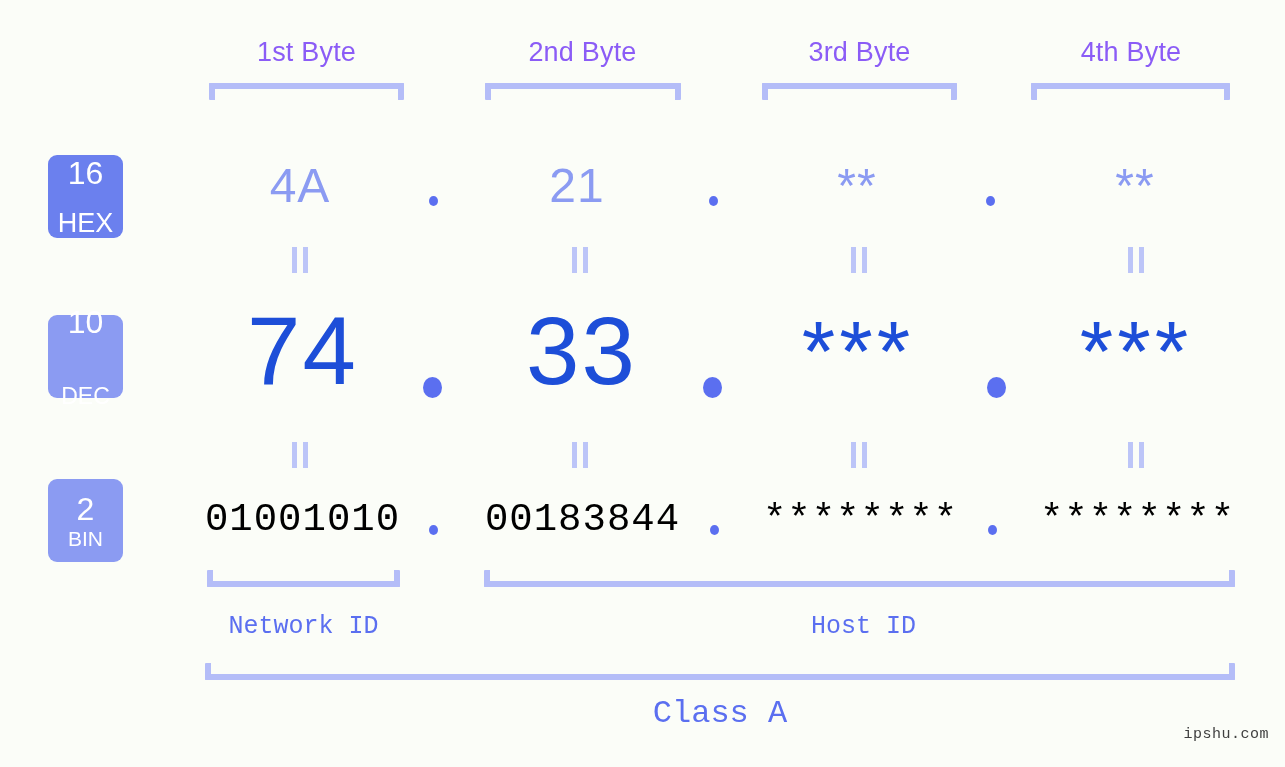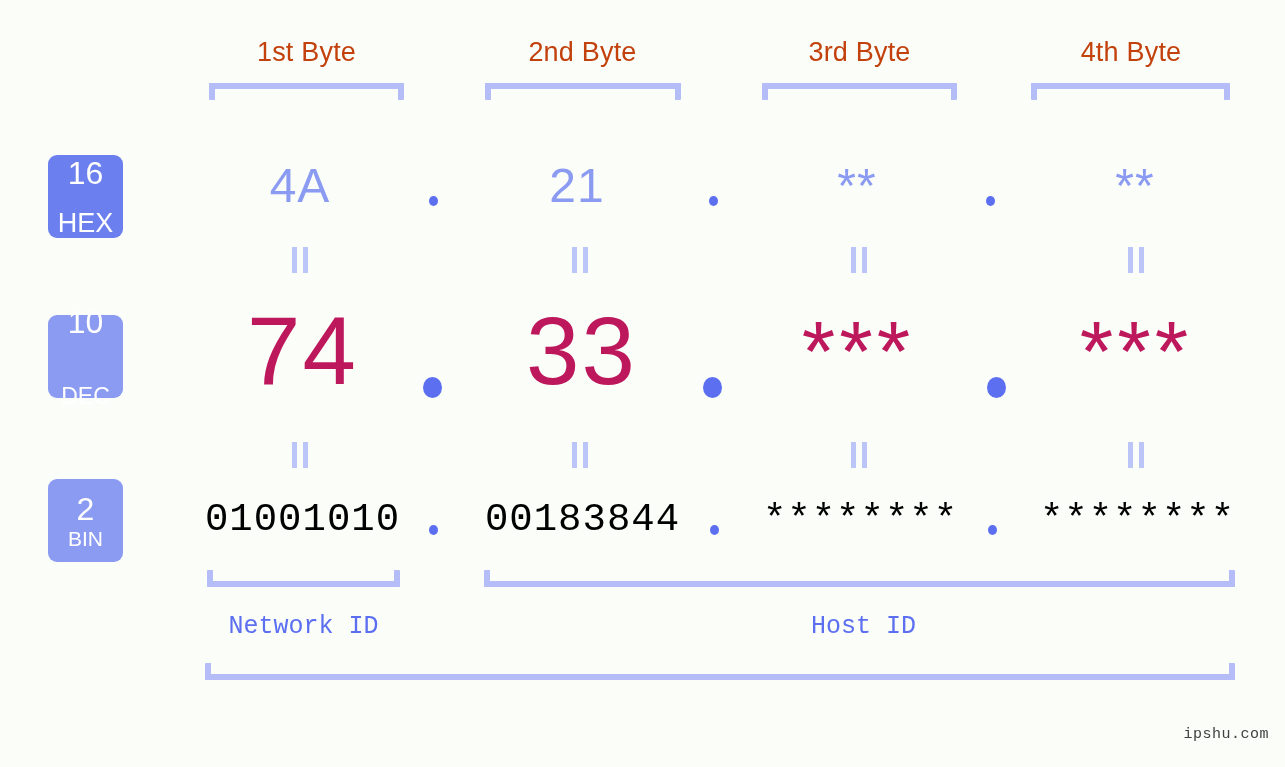--- a/index.html
+++ b/index.html
@@ -22,21 +22,21 @@
   
   .byte-label {
     position: absolute;
     top: 32px;
     height: 40px;
     line-height: 40px;
     text-align: center;
     font-family: "Liberation Sans", sans-serif;
     font-size: 27px;
     font-weight: 400;
-    color: #c2410c;
+    color: #8b5cf6;
     letter-spacing: 0.2px;
     white-space: nowrap;
   }
 
   
   .bracket-down {
     position: absolute;
     border: 6px solid #b4bdf8;
     border-bottom: none;
     border-radius: 1px;
@@ -127,21 +127,21 @@
   
   .dec-val {
     position: absolute;
     top: 296px;
     height: 110px;
     line-height: 110px;
     text-align: center;
     font-family: "Liberation Sans", sans-serif;
     font-size: 96px;
     font-weight: 400;
-    color: #be185d;
+    color: #1d4ed8;
     white-space: nowrap;
     letter-spacing: 2px;
   }
   .dec-val.stars { letter-spacing: 4px; font-size: 86px; }
   .dec-dot {
     position: absolute;
     top: 377px;
     width: 19px;
     height: 21px;
     border-radius: 50%;
@@ -299,16 +299,17 @@
   <div class="bin-dot" style="left:988px;"></div>
   <div class="bin-val" style="left:1035px;width:205px;">********</div>
 
   <div class="bracket-up" style="left:207px;top:570px;width:193px;"></div>
   <div class="bracket-up" style="left:484px;top:570px;width:751px;"></div>
 
   <div class="id-label" style="left:207px;width:193px;">Network ID</div>
   <div class="id-label" style="left:488px;width:751px;">Host ID</div>
 
   <div class="bracket-up" style="left:205px;top:663px;width:1030px;"></div>
+  <div id="class-label">Class A</div>
 
   <div id="watermark">ipshu.com</div>
 
 </div>
 
 </body></html>

